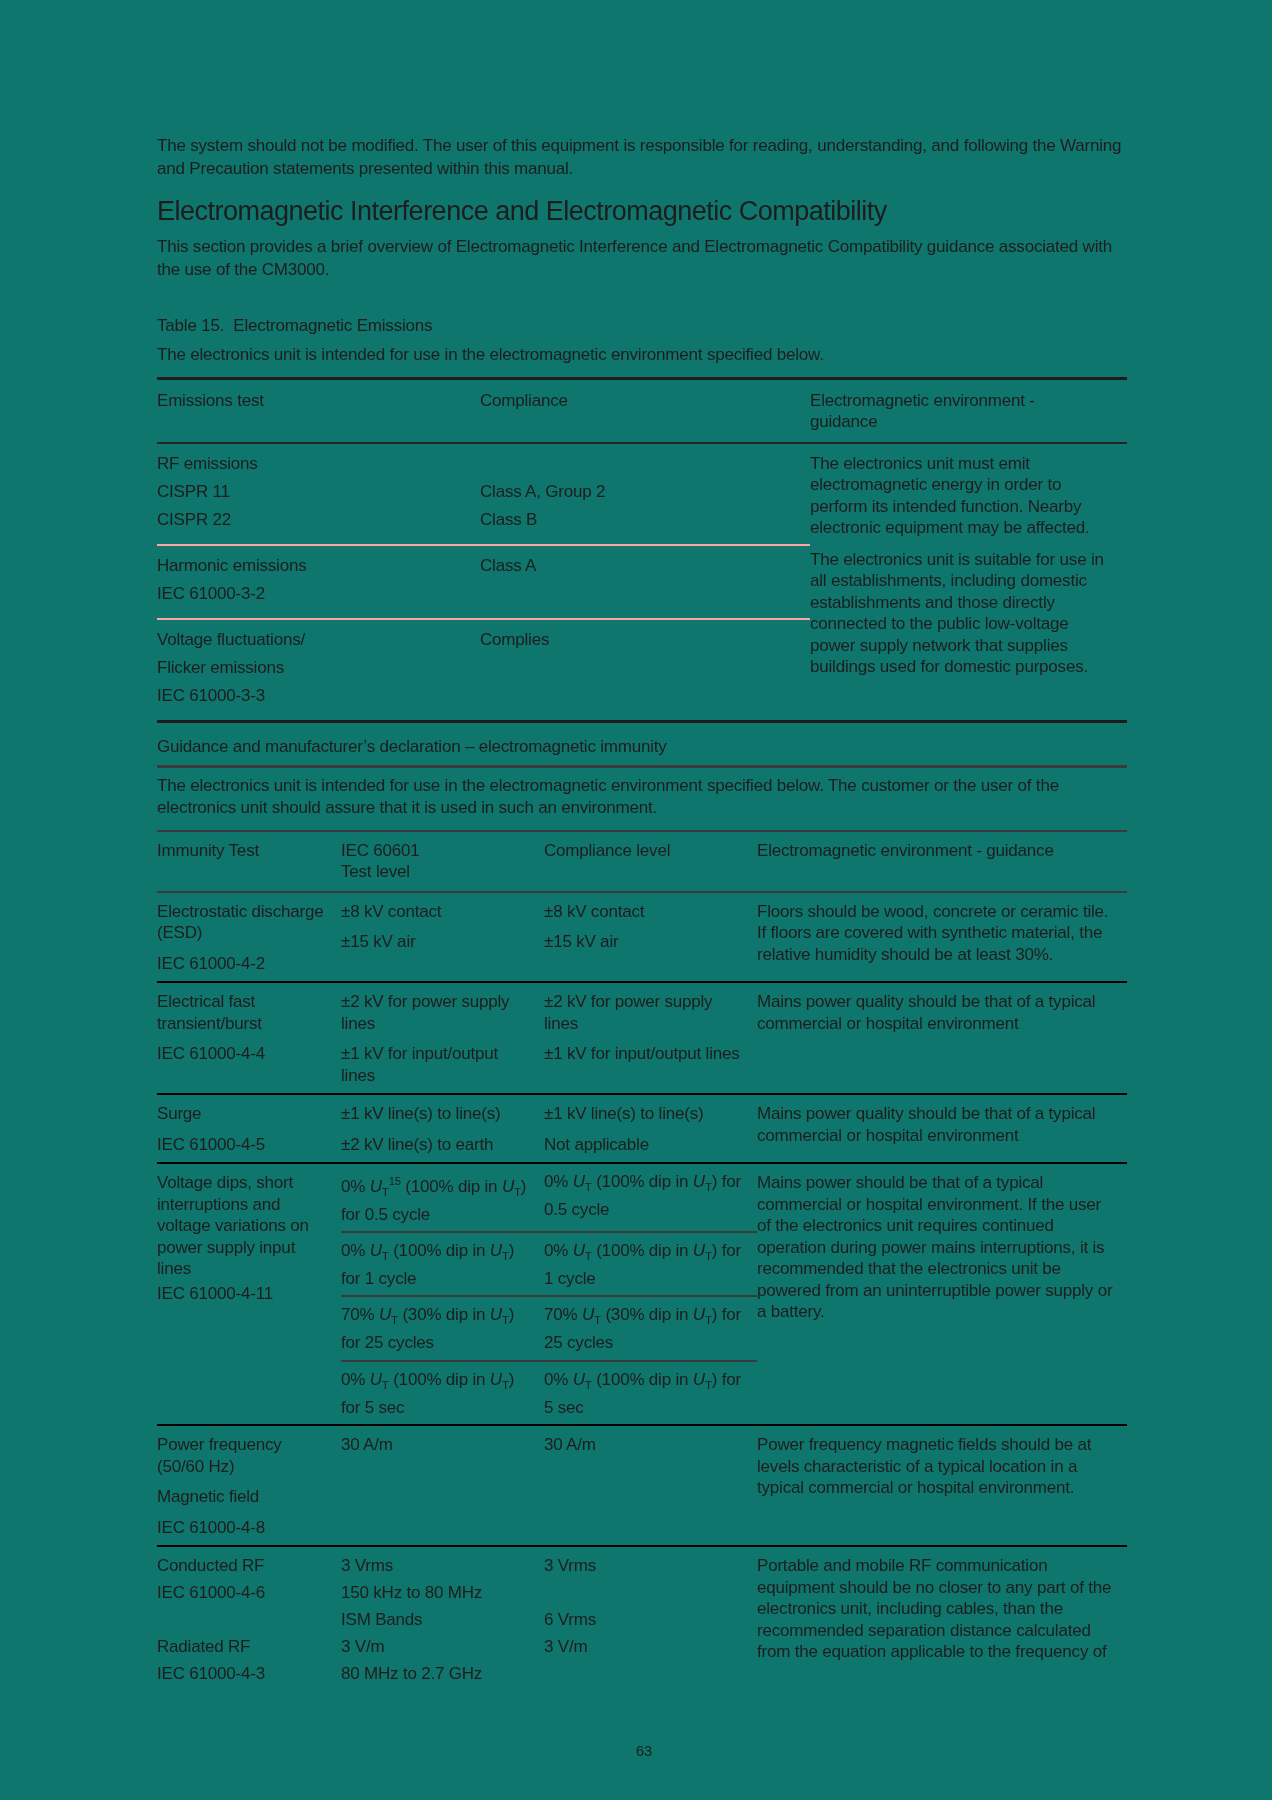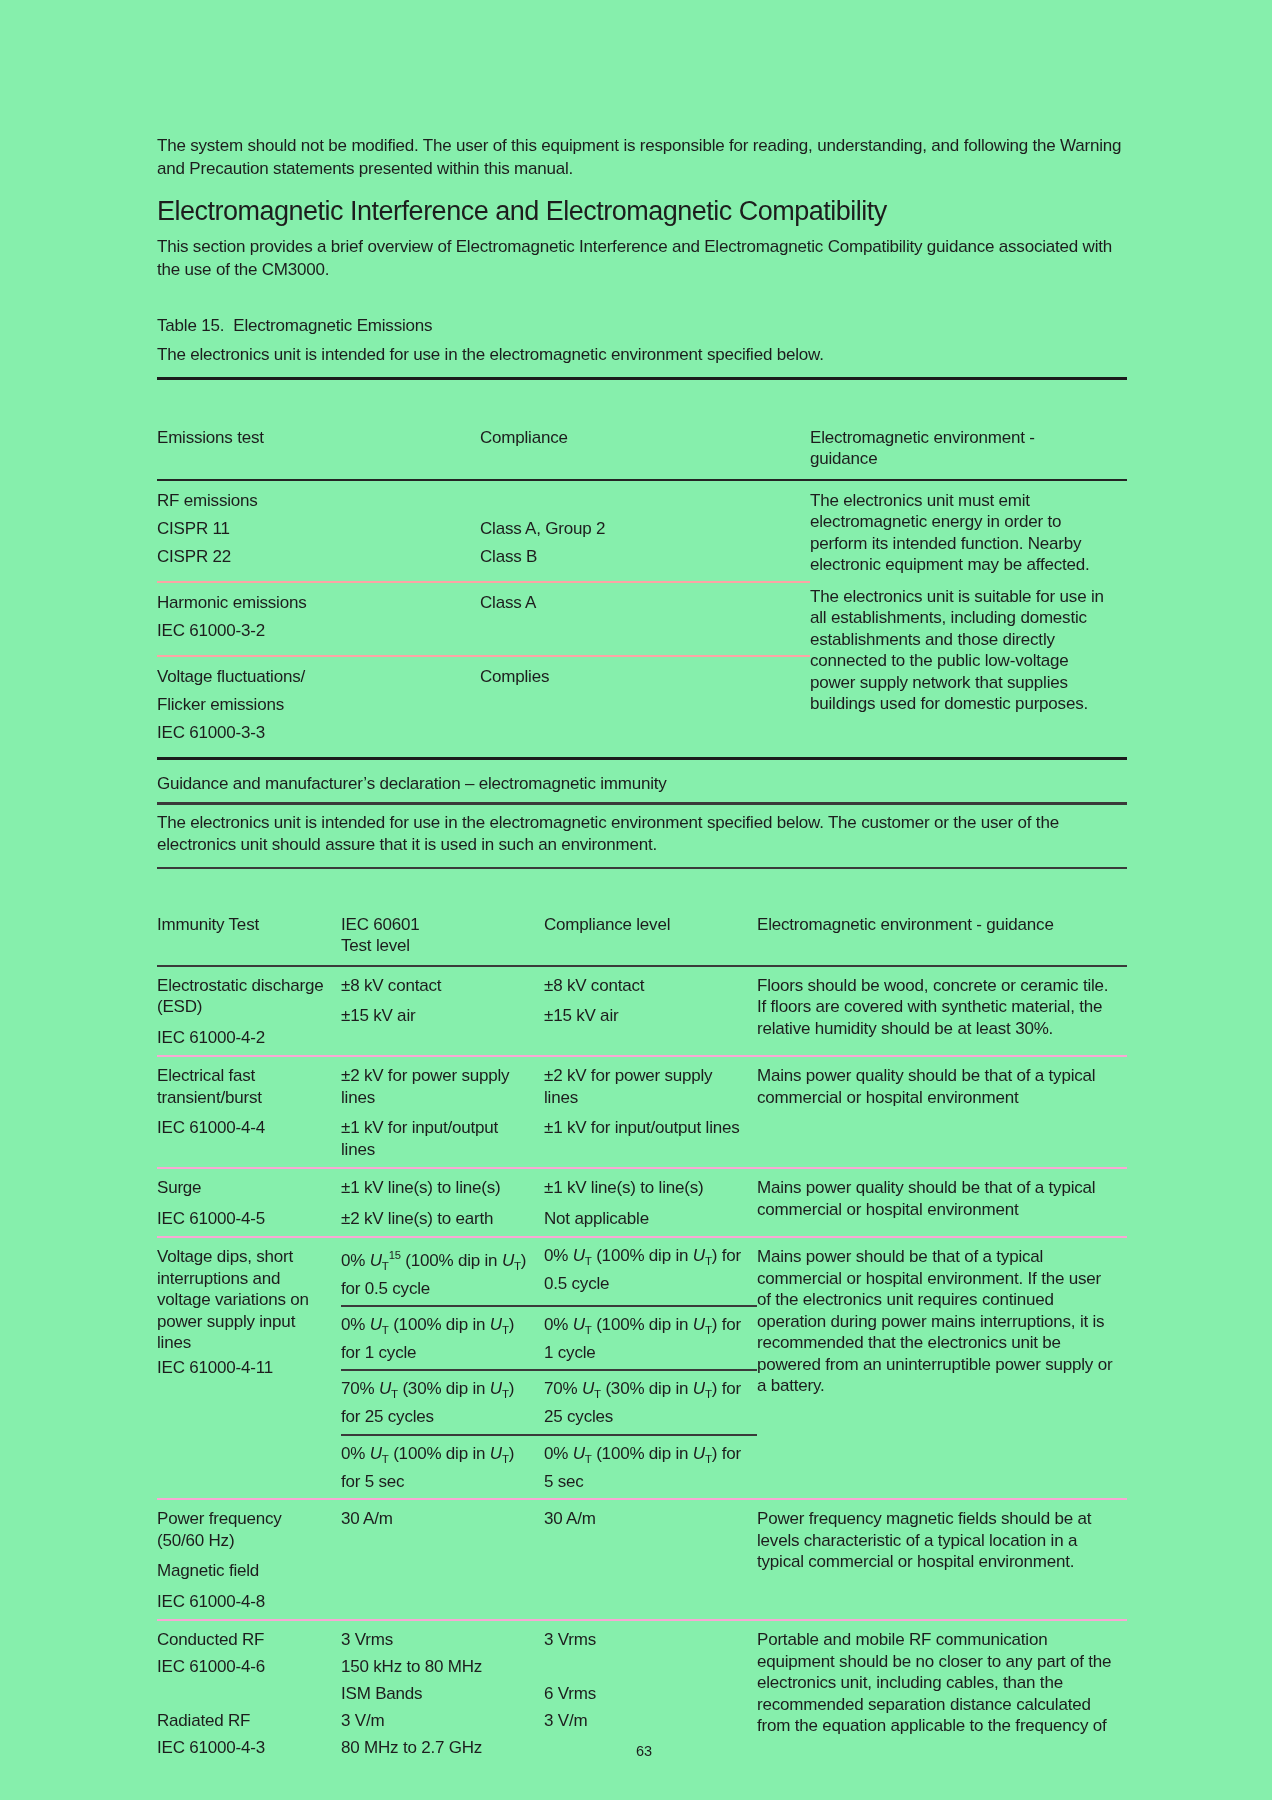--- a/index.html
+++ b/index.html
@@ -1,51 +1,51 @@
 <!DOCTYPE html>
 <html><head>
 <meta charset="utf-8">
 <style>
   html,body{margin:0;padding:0;background:#ffffff;}
   .page{
     position:relative;
     width:1272px;height:1800px;
     box-sizing:border-box;
     padding:135px 145px 0 157px;
-    background:#86efac;
+    background:#0f766e;
     color:#1d1d1d;
     font-family:"Liberation Sans", sans-serif;
     font-size:17px;
     letter-spacing:-0.2px;
     line-height:22px;
   }
   p{margin:0;}
   .para{line-height:22.5px;}
   h1{font-size:27px;font-weight:400;letter-spacing:-0.5px;margin:15px 0 9px;line-height:32px;}
   
   .t-caption{margin-top:34px;white-space:pre-wrap;}
   .t-title{margin-top:13px;padding-bottom:7px;}
   .t-intro{padding:7px 0 10px;line-height:22.5px;}
-  table{border-collapse:collapse;width:970px;table-layout:fixed;margin-top:37px;}
+  table{border-collapse:collapse;width:970px;table-layout:fixed;}
   td{vertical-align:top;}
   
   .t15-title{border-bottom:4px solid #1c1c1c;}
   .t15-intro{border-bottom:3px solid #1c1c1c;}
   .t15{border-bottom:3px solid #1c1c1c;}
   .t15 td{padding:9px 16px 7px 0;line-height:21.5px;}
   .t15 tr.head td{border-bottom:2.5px solid #242424;padding-top:10px;padding-bottom:9px;}
   .t15 td.rb{border-bottom:2px solid #fca5a5;}
   .l15{height:28px;white-space:nowrap;}
   .t15 .env p{margin:0 0 10px;line-height:21.5px;}
   
   .t16-title{border-bottom:3.5px solid #3a3a3a;}
   .t16-intro{border-bottom:2.5px solid #3a3a3a;}
   .t16 td{padding:8px 14px 7px 0;line-height:21.5px;}
   .t16 tr.head td{border-bottom:2px solid #3a3a3a;padding-bottom:8px;}
-  .t16 tr.body td{border-bottom:2px solid #f9a8d4;}
+  .t16 tr.body td{border-bottom:2px solid #000000;}
   .t16 tr.last td{border-bottom:none;}
   .item{margin:0 0 9px;}
   .item:last-child{margin-bottom:0;}
   .tight .item{margin-bottom:3px;}
   .subtd{padding:0 !important;}
   .sub-row{display:grid;grid-template-columns:203px 1fr;border-bottom:2px solid #3a3a3a;padding:7px 0 6px;}
   .sub-row:last-child{border-bottom:none;}
   .sub-row > div{padding-right:14px;}
   .r6l{height:27px;white-space:nowrap;}
   sub{font-size:0.68em;}

